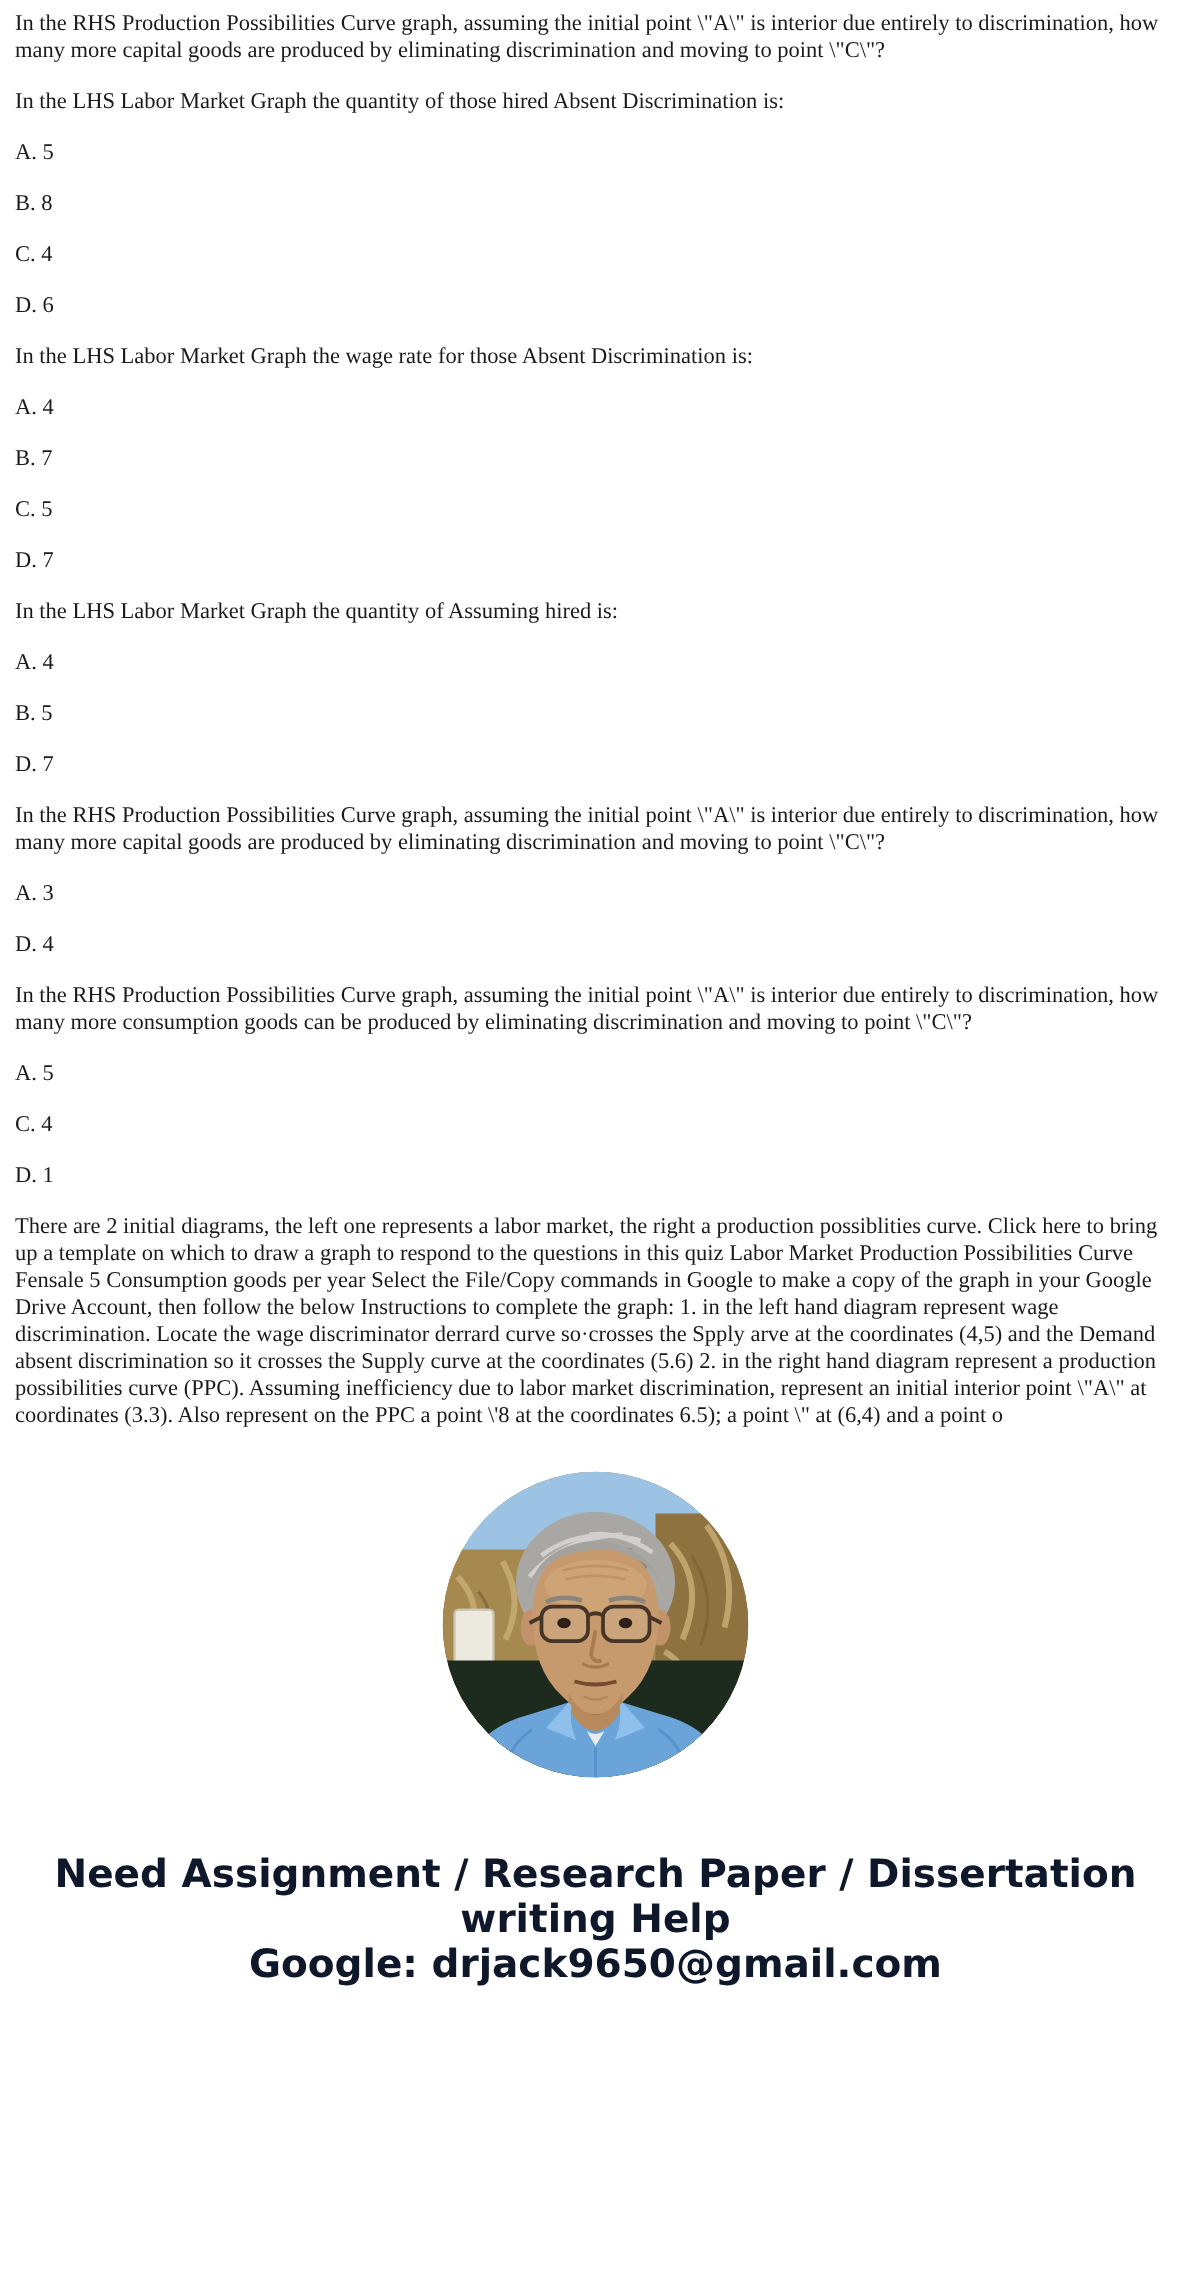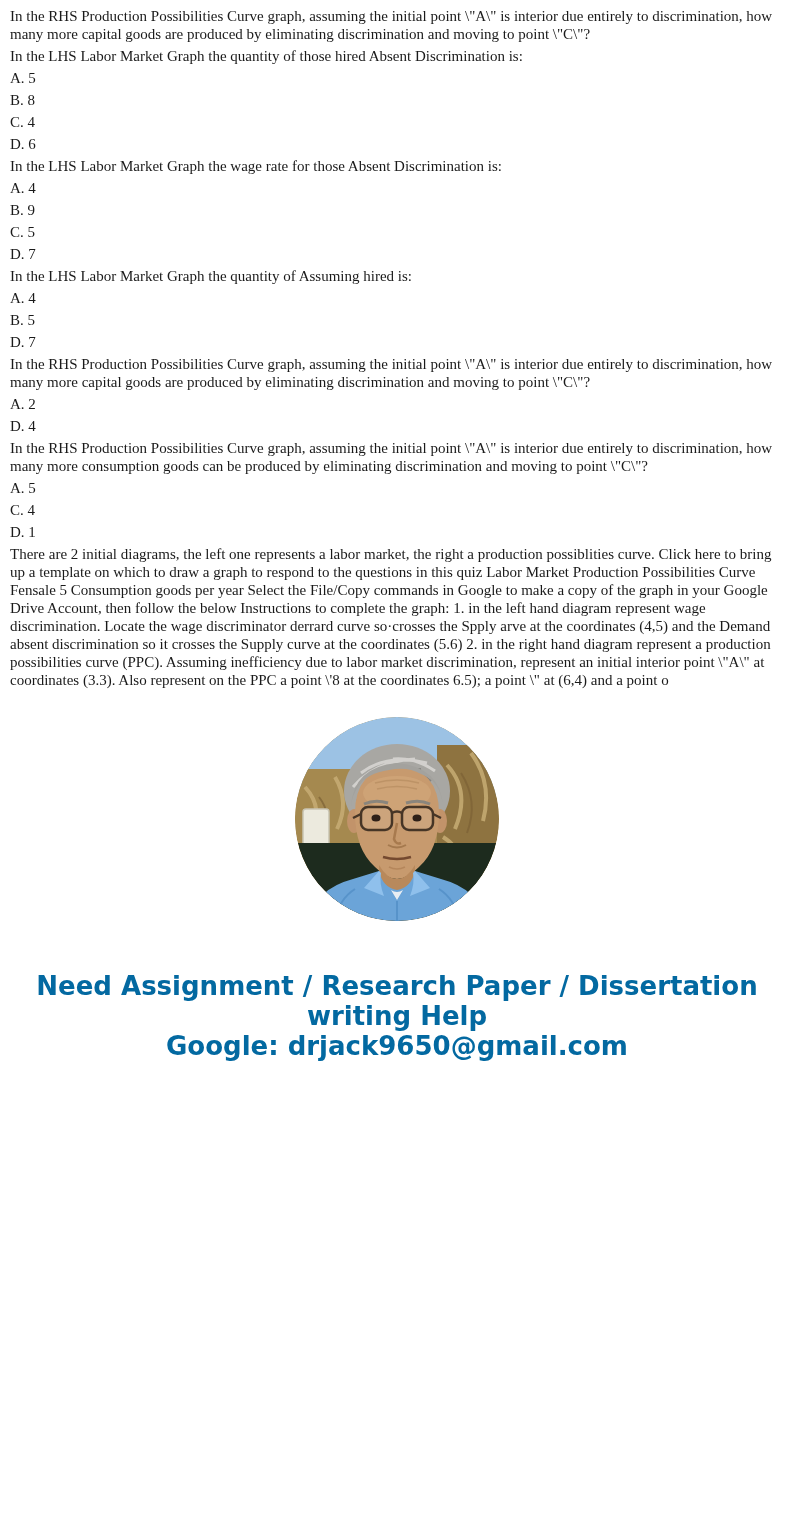--- a/index.html
+++ b/index.html
@@ -11,21 +11,21 @@
     width: 794px;
     min-height: 1523px;
     font-family: "Liberation Serif", serif;
     color: #1a1a1a;
     overflow-x: hidden;
   }
   .doc {
     padding: 7px 10px 0 10px;
   }
   .doc p {
-    margin: 4px 0;
+    margin: 16px 0;
     font-size: 15px;
     line-height: 18px;
     white-space: normal;
   }
   .doc p.first {
     margin-top: 0;
   }
   .avatar-wrap {
     width: 204px;
     height: 204px;
@@ -37,49 +37,49 @@
     height: 204px;
     border-radius: 50%;
   }
   .footer {
     margin-top: 50px;
     text-align: center;
     font-family: "DejaVu Sans", sans-serif;
     font-weight: bold;
     font-size: 26px;
     line-height: 30px;
-    color: #0369a1;
+    color: #0f172a;
     padding-bottom: 30px;
   }
 </style>
 </head>
 <body>
 
 <div class="doc">
   <p class="first">In the RHS Production Possibilities Curve graph, assuming the initial point \"A\" is interior due entirely to discrimination, how many more capital goods are produced by eliminating discrimination and moving to point \"C\"?</p>
 
   <p>In the LHS Labor Market Graph the quantity of those hired Absent Discrimination is:</p>
   <p>A. 5</p>
   <p>B. 8</p>
   <p>C. 4</p>
   <p>D. 6</p>
 
   <p>In the LHS Labor Market Graph the wage rate for those Absent Discrimination is:</p>
   <p>A. 4</p>
-  <p>B. 9</p>
+  <p>B. 7</p>
   <p>C. 5</p>
   <p>D. 7</p>
 
   <p>In the LHS Labor Market Graph the quantity of Assuming hired is:</p>
   <p>A. 4</p>
   <p>B. 5</p>
   <p>D. 7</p>
 
   <p>In the RHS Production Possibilities Curve graph, assuming the initial point \"A\" is interior due entirely to discrimination, how many more capital goods are produced by eliminating discrimination and moving to point \"C\"?</p>
-  <p>A. 2</p>
+  <p>A. 3</p>
   <p>D. 4</p>
 
   <p>In the RHS Production Possibilities Curve graph, assuming the initial point \"A\" is interior due entirely to discrimination, how many more consumption goods can be produced by eliminating discrimination and moving to point \"C\"?</p>
   <p>A. 5</p>
   <p>C. 4</p>
   <p>D. 1</p>
 
   <p>There are 2 initial diagrams, the left one represents a labor market, the right a production possiblities curve. Click here to bring up a template on which to draw a graph to respond to the questions in this quiz Labor Market Production Possibilities Curve Fensale 5 Consumption goods per year Select the File/Copy commands in Google to make a copy of the graph in your Google Drive Account, then follow the below Instructions to complete the graph: 1. in the left hand diagram represent wage discrimination. Locate the wage discriminator derrard curve so·crosses the Spply arve at the coordinates (4,5) and the Demand absent discrimination so it crosses the Supply curve at the coordinates (5.6) 2. in the right hand diagram represent a production possibilities curve (PPC). Assuming inefficiency due to labor market discrimination, represent an initial interior point \"A\" at coordinates (3.3). Also represent on the PPC a point \'8 at the coordinates 6.5); a point \" at (6,4) and a point o</p>
 </div>
 

